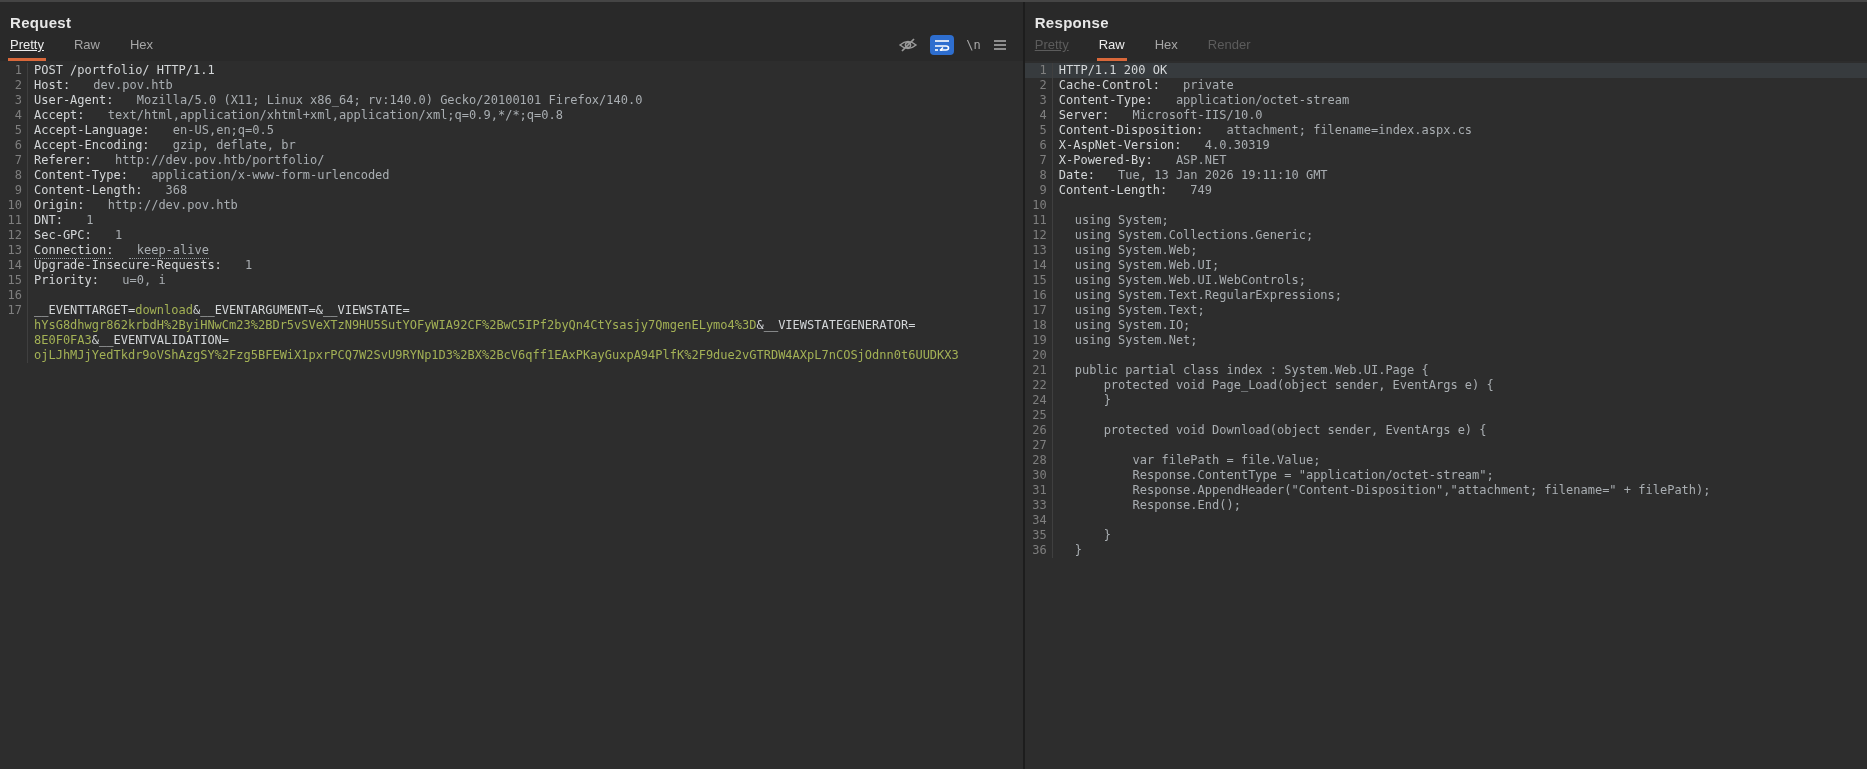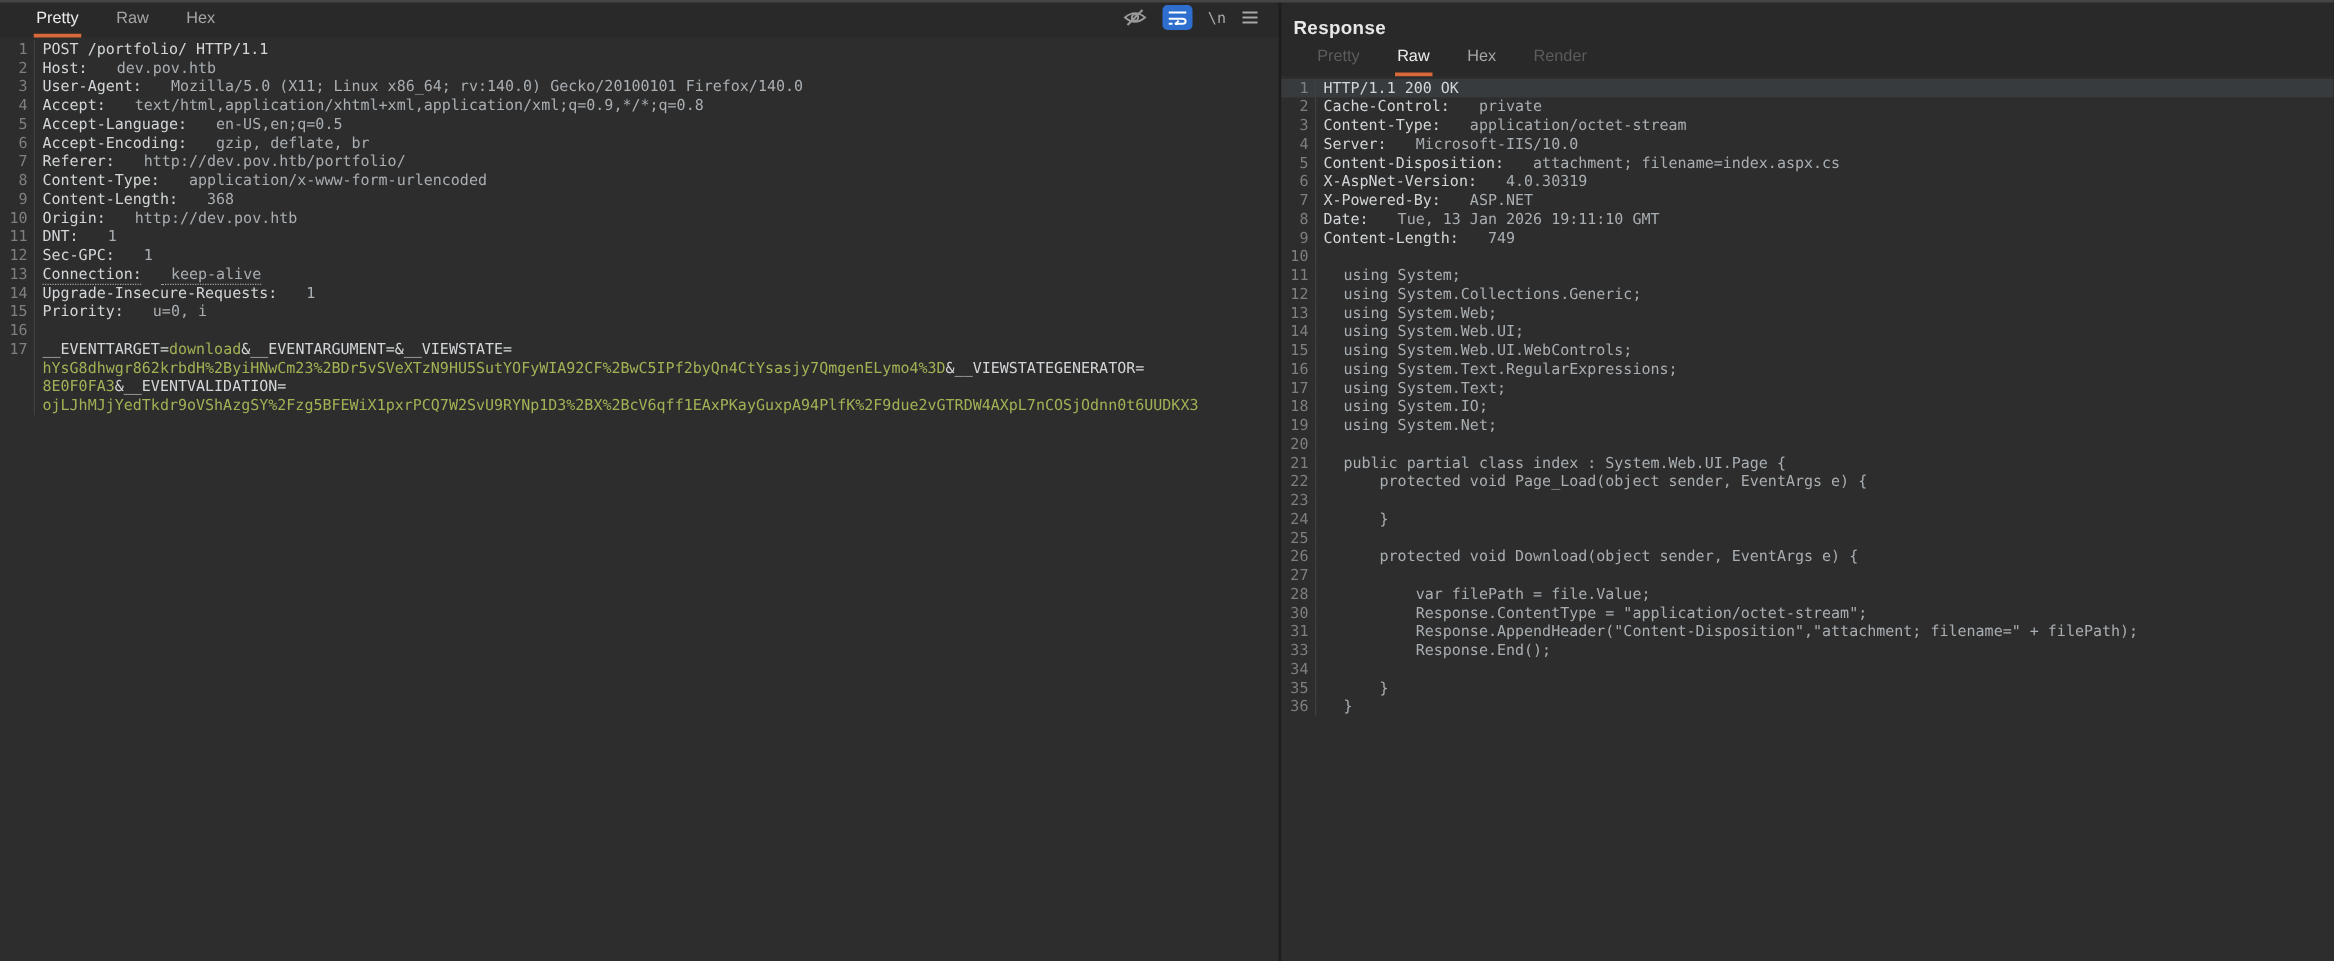--- a/index.html
+++ b/index.html
@@ -19,21 +19,21 @@
     color:#e8e8e8;font-size:15px;font-weight:bold;
     padding:12px 0 2px 10px;letter-spacing:.3px;
   }
   .tabbar{
     display:flex;align-items:flex-end;height:28px;position:relative;
   }
   .tab{
     font-size:13px;color:#a6a6a6;padding:5px 2px 6px 2px;margin-left:26px;
     cursor:default;border-bottom:3px solid transparent;
   }
-  .tab:first-child{margin-left:27px;}
+  .tab:first-child{margin-left:8px;text-decoration:underline;}
   .tab.active{color:#ececec;border-bottom:3px solid #d9683a;}
   .tab.disabled{color:#5c5c5c;}
   .toolbar{
     position:absolute;right:16px;top:2px;display:flex;align-items:center;gap:12px;
   }
   .icon-btn{display:flex;align-items:center;justify-content:center;height:20px;}
   .wrap-bg{
     background:#2e6ecf;border-radius:4px;width:24px;height:20px;
     display:flex;align-items:center;justify-content:center;
   }
@@ -58,20 +58,21 @@
   .redbox{outline:2px solid #e13c3c;outline-offset:1px;}
   .cursor{display:inline-block;width:2px;height:13px;background:#f2f2f2;vertical-align:middle;margin-left:1px;}
   svg{display:block;}
 </style>
 </head>
 <body>
 
 <div class="app">
 
   <div class="panel request">
+    <div class="panel-title">Request</div>
     <div class="tabbar">
       <div class="tab active">Pretty</div>
       <div class="tab">Raw</div>
       <div class="tab">Hex</div>
       <div class="toolbar">
         <span class="icon-btn">
           <svg width="20" height="16" viewBox="0 0 20 16">
             <path d="M2 8 Q10 1 18 8 Q10 15 2 8 Z" fill="none" stroke="#9a9a9a" stroke-width="1.5"></path>
             <circle cx="10" cy="8" r="2.6" fill="none" stroke="#9a9a9a" stroke-width="1.5"></circle>
             <line x1="4" y1="14" x2="16" y2="2" stroke="#9a9a9a" stroke-width="1.7"></line>
@@ -270,24 +271,20 @@
         </div>
         <div class="row">
           <span class="ln">21</span>
           <span class="code"><span class="c-g">public partial class index : System.Web.UI.Page {</span></span>
         </div>
         <div class="row">
           <span class="ln">22</span>
           <span class="code"><span class="c-g">    protected void Page_Load(object sender, EventArgs e) {</span></span>
         </div>
         <div class="row">
-          <span class="ln">23</span>
-          <span class="code"></span>
-        </div>
-        <div class="row">
           <span class="ln">24</span>
           <span class="code"><span class="c-g">    }</span></span>
         </div>
         <div class="row">
           <span class="ln">25</span>
           <span class="code"></span>
         </div>
         <div class="row">
           <span class="ln">26</span>
           <span class="code"><span class="c-g">    protected void Download(object sender, EventArgs e) {</span></span>

